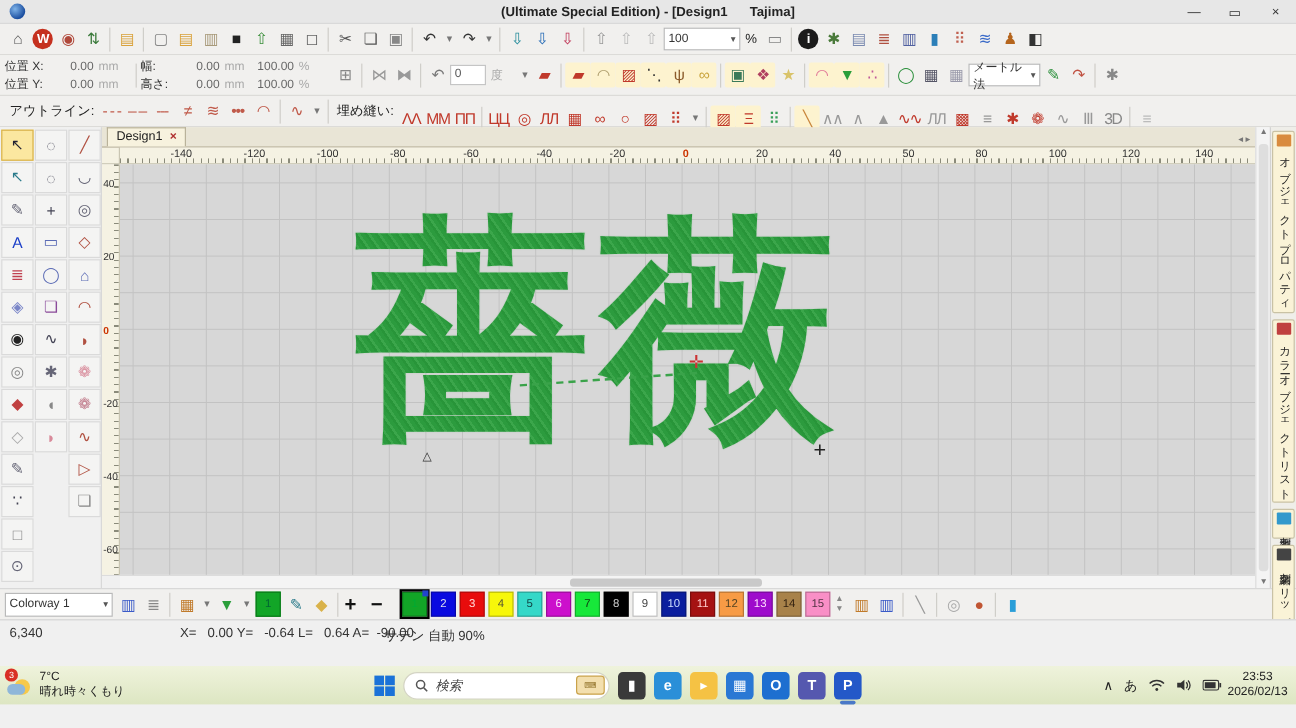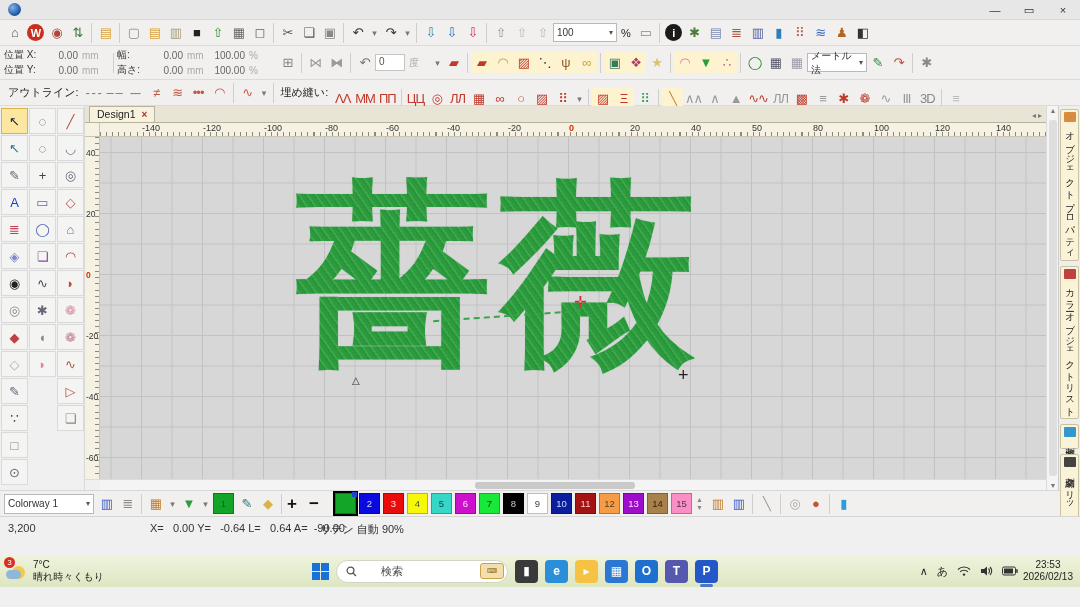--- a/index.html
+++ b/index.html
@@ -118,37 +118,38 @@
   .weather { position:absolute; left:6px; display:flex; align-items:center; gap:5px; }
   .w-icon { width:22px; height:22px; position:relative; }
   .w-sun { position:absolute; left:6px; top:6px; width:13px; height:13px; border-radius:50%; background:#f6c94a; }
   .w-cloud { position:absolute; left:0; top:10px; width:15px; height:9px; border-radius:5px; background:#8fb7d9; }
   .w-badge { position:absolute; left:-2px; top:-3px; width:11px; height:11px; border-radius:50%; background:#d93025; color:#fff; font-size:7.5px; display:flex; align-items:center; justify-content:center; }
   .w-text { display:flex; flex-direction:column; font-size:10px; line-height:1.25; color:#222; }
 
   .tb-center { position:absolute; left:312px; display:flex; align-items:center; gap:7px; }
   .start-btn { width:17px; height:17px; display:grid; grid-template-columns:8px 8px; grid-template-rows:8px 8px; gap:1px; }
   .start-btn span { background:#1a72d8; }
-  .search-pill { width:172px; height:23px; background:#fff; border:1px solid #d4d4c4; border-radius:12px; display:flex; align-items:center; padding:0 3px 0 9px; gap:24px; }
+  .search-pill { width:172px; height:23px; background:#fff; border:1px solid #d4d4c4; border-radius:12px; display:flex; align-items:center; padding:0 3px 0 9px; gap:6px;font-style:italic; }
   .search-pill .stext { color:#444; font-size:11px; flex:1; }
   .kbd-icon { width:24px; height:16px; border-radius:3px; background:#f3dfae; border:1px solid #c9a24a; display:flex; align-items:center; justify-content:center; font-size:7px; color:#8a6a20; }
   .task-icon { width:23px; height:23px; border-radius:4px; display:flex; align-items:center; justify-content:center; color:#fff; font-weight:bold; font-size:12px; position:relative; }
   .task-icon.active::after { content:""; position:absolute; bottom:-4px; left:5px; right:5px; height:3px; border-radius:2px; background:#4a78c8; }
 
   .tray { position:absolute; right:62px; display:flex; align-items:center; gap:9px; color:#222; }
   .tray .tico { font-size:11px; }
   .clock { position:absolute; right:7px; text-align:center; font-size:10px; line-height:1.25; color:#222; }
 </style>
 </head>
 <body>
 
 <div class="screen">
 
   <div class="titlebar">
     <div class="appicon"></div>
+    <div class="title-text">(Ultimate Special Edition) - [Design1      Tajima]</div>
     <div class="win-controls" style="display: inline-flex; align-items: center;">
         <span class="win-btn">—</span>
         <span class="win-btn">▭</span>
         <span class="win-btn">×</span>
       </div>
   </div>
 
 
   <div class="tb tb1">
     <span style="display: inline-flex; align-items: center;">
@@ -511,21 +512,21 @@
         <span class="ticon" style="color: rgb(153, 153, 153);">╲</span>
         <span class="sep"></span>
         <span class="ticon" style="color: rgb(170, 170, 170);">◎</span>
         <span class="ticon" style="color: rgb(192, 85, 51);">●</span>
         <span class="sep"></span>
         <span class="ticon" style="color: rgb(42, 158, 216);">▮</span>
       </span>
   </div>
 
   <div class="statusbar">
-    <span class="st-stitches">3,200</span>
+    <span class="st-stitches">6,340</span>
     <span class="st-coords">X=   0.00 Y=   -0.64 L=   0.64 A=  -90.00</span>
     <span class="st-type">サテン 自動 90%</span>
   </div>
 
   <div class="taskbar">
     <div class="weather">
       <div class="w-icon">
         <div class="w-sun"></div>
           <div class="w-cloud"></div>
         <div class="w-badge">3</div>

